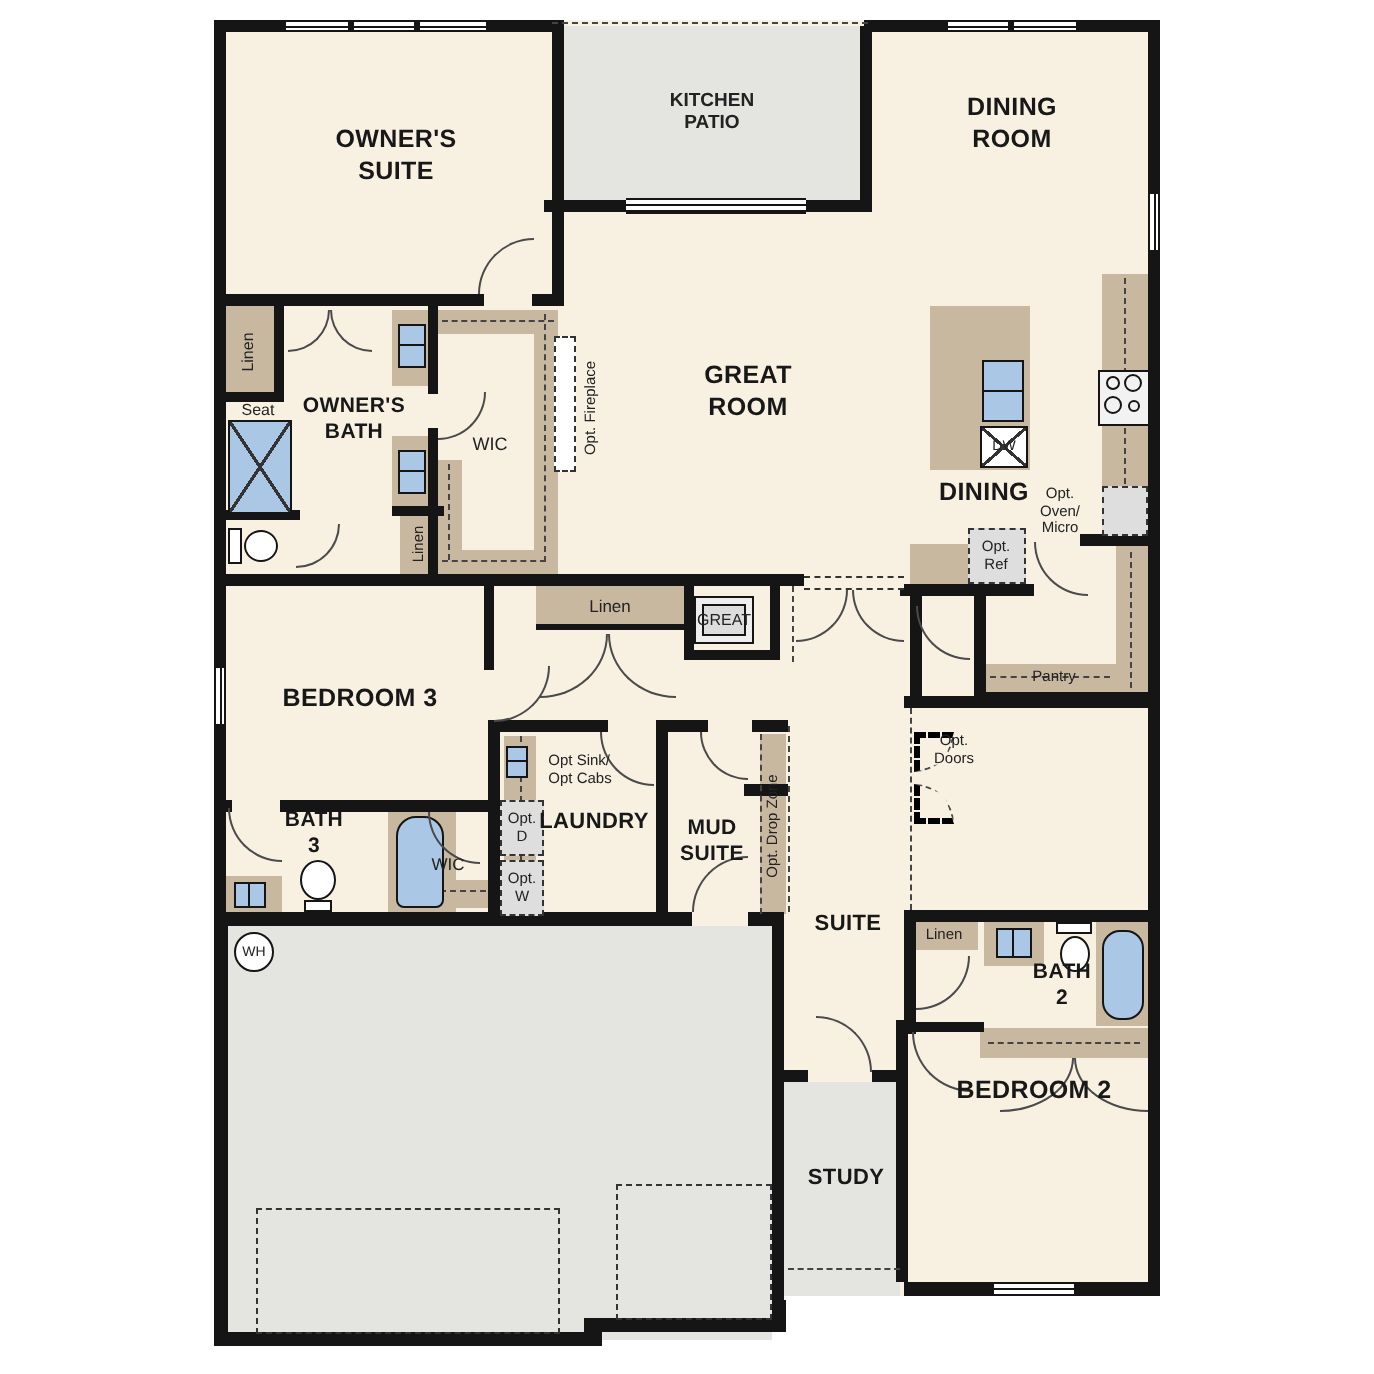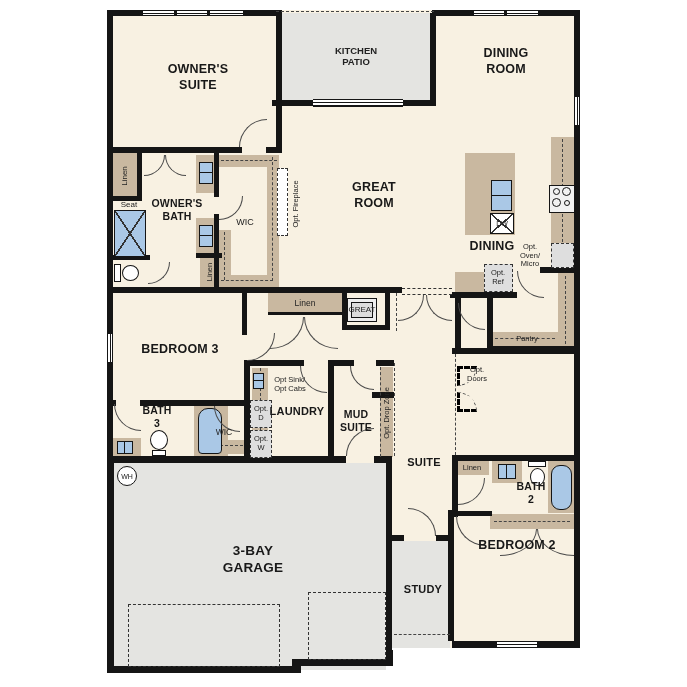--- a/index.html
+++ b/index.html
@@ -225,22 +225,20 @@
   <div class="rl rl-sm" style="left:157px;top:417px">BATH
 3</div>
   <div class="sl" style="left:224px;top:433px;font-size:8.5px">WIC</div>
   <div class="rl rl-sm" style="left:297px;top:412px;font-size:11px">LAUNDRY</div>
   <div class="rl rl-sm" style="left:356px;top:421px">MUD
 SUITE</div>
   <div class="rl rl-sm" style="left:424px;top:463px;font-size:11px">SUITE</div>
   <div class="rl rl-sm" style="left:531px;top:493px">BATH
 2</div>
   <div class="rl" style="left:517px;top:546px">BEDROOM 2</div>
-  <div class="rl" style="left:253px;top:560px;font-size:13.5px">3-BAY
-GARAGE</div>
   <div class="rl rl-sm" style="left:423px;top:590px;font-size:11px">STUDY</div>
 
   <div class="vl" style="left:124px;top:176px;font-size:8px">Linen</div>
   <div class="vl" style="left:209px;top:272px">Linen</div>
   <div class="sl" style="left:305px;top:304px;font-size:8.5px">Linen</div>
   <div class="sl" style="left:472px;top:468px;font-size:7.5px">Linen</div>
   <div class="sl" style="left:129px;top:205px">Seat</div>
   <div class="sl" style="left:362px;top:310px;font-size:8px">GREAT</div>
   <div class="sl" style="left:502px;top:224px;font-size:7px">DW</div>
   <div class="vl" style="left:295px;top:204px">Opt. Fireplace</div>

